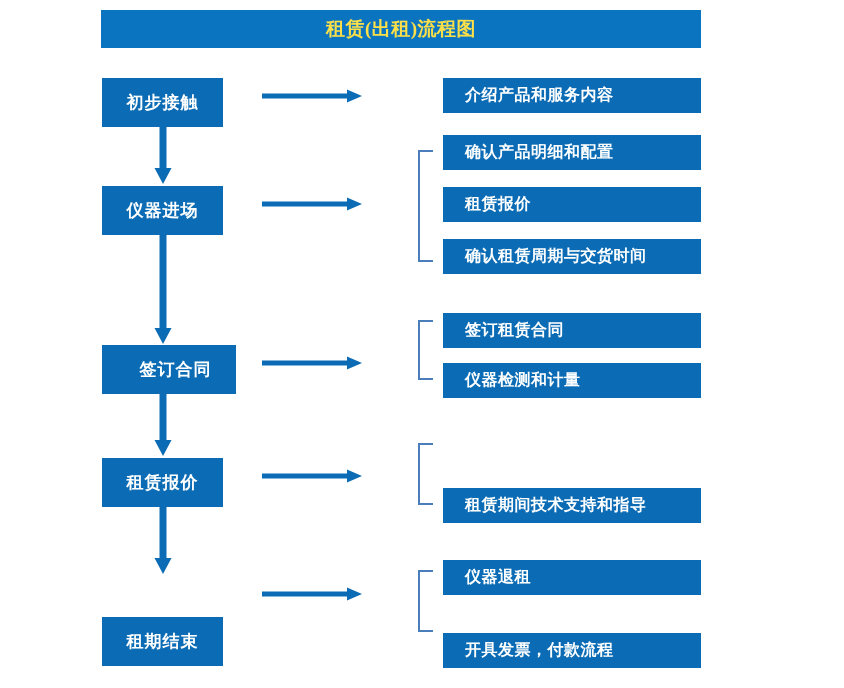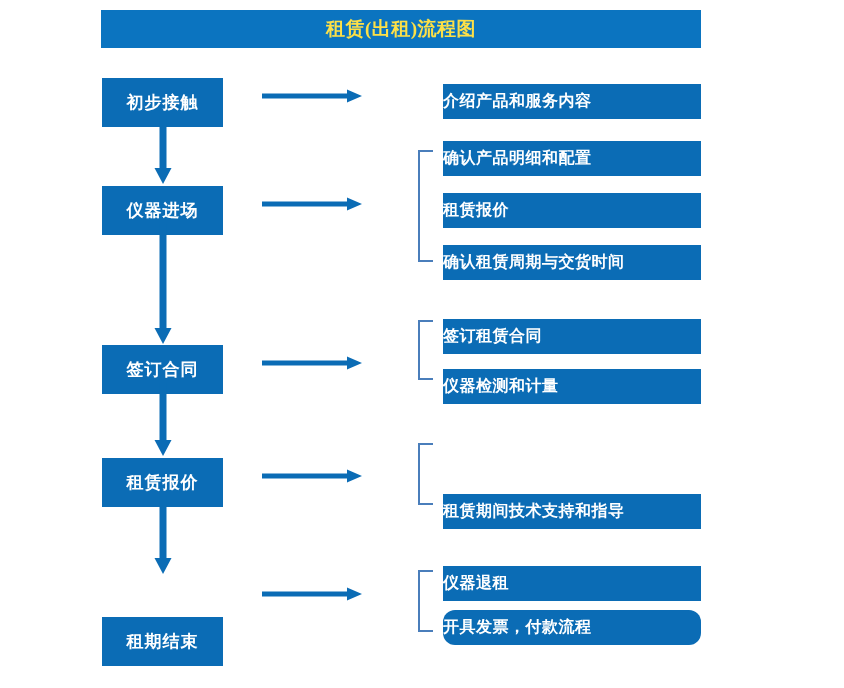--- a/index.html
+++ b/index.html
@@ -54,24 +54,23 @@
     position: absolute;
     left: 443px;
     width: 258px;
     height: 35px;
     background: #0b6cb5;
     color: #ffffff;
     display: flex;
     align-items: center;
     font-size: 16px;
     font-weight: bold;
-    padding-left: 0;
+    padding-left: 22px;
     box-sizing: border-box;
     letter-spacing: 0.5px;
-    margin-top: 6px;
   }
 
   
   .arrow-right {
     position: absolute;
     height: 14px;
     pointer-events: none;
   }
   .arrow-down {
     position: absolute;
@@ -95,21 +94,21 @@
 <body>
 
 <div id="canvas">
 
   <div class="title-bar">租赁(出租)流程图</div>
 
   <div class="stage-box" style="top:78px;">初步接触</div>
 
   <div class="stage-box" style="top:186px;">仪器进场</div>
 
-  <div class="stage-box" style="top:345px;">签订合同</div>
+  <div class="stage-box" style="top:345px;padding-left:13px;">签订合同</div>
 
   <div class="stage-box" style="top:458px;">租赁报价</div>
 
   <div class="stage-box" style="top:576px;margin-top:41px;">租期结束</div>
 
   <div class="arrow-down" style="left:152px; top:116px; height:68px;">
     <svg width="22" height="68" viewBox="0 0 22 68">
       <rect x="7.5" y="0" width="7" height="55" fill="#0b6cb5"></rect>
       <polygon points="11,68 2.5,52 19.5,52" fill="#0b6cb5"></polygon>
     </svg>
@@ -184,15 +183,15 @@
   <div class="detail-box" style="top:135px;">确认产品明细和配置</div>
   <div class="detail-box" style="top:187px;">租赁报价</div>
   <div class="detail-box" style="top:239px;">确认租赁周期与交货时间</div>
 
   <div class="detail-box" style="top:313px;">签订租赁合同</div>
   <div class="detail-box" style="top:363px;">仪器检测和计量</div>
 
   <div class="detail-box" style="top:488px;">租赁期间技术支持和指导</div>
 
   <div class="detail-box" style="top:560px;">仪器退租</div>
-  <div class="detail-box" style="top:604px;border-radius:12px;">开具发票，付款流程</div>
+  <div class="detail-box" style="top:633px;">开具发票，付款流程</div>
 
 </div>
 
 </body></html>

